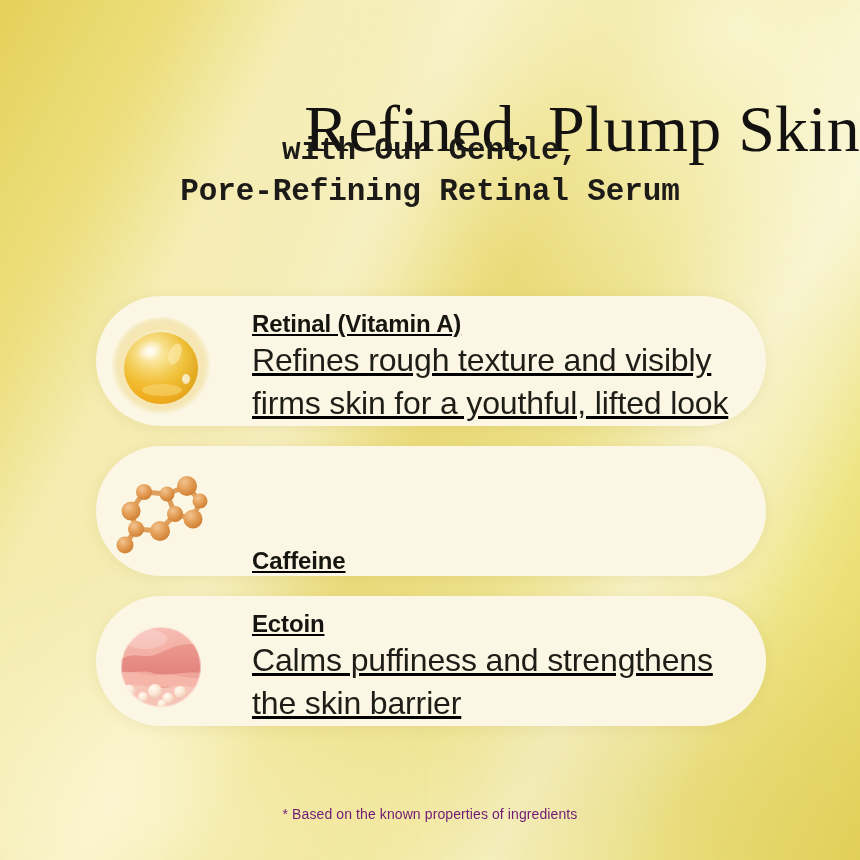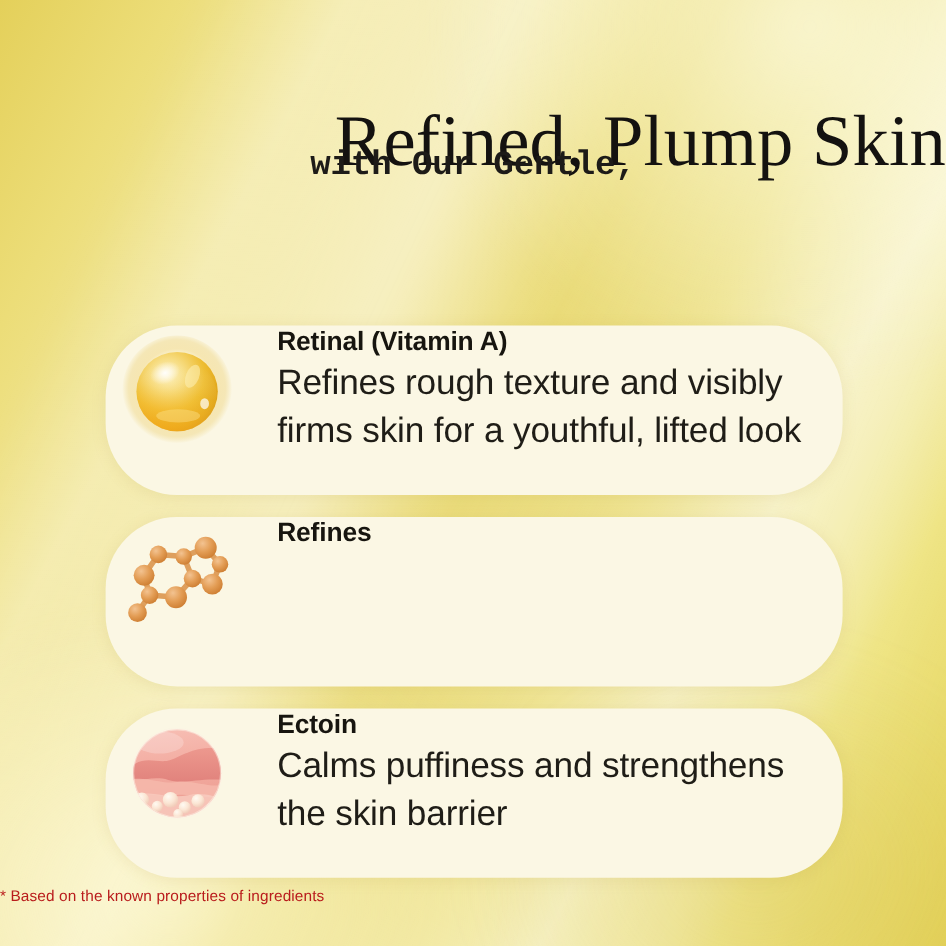--- a/index.html
+++ b/index.html
@@ -141,26 +141,27 @@
   
   .cards {
     position: absolute;
     left: 96px;
     top: 296px;
     width: 670px;
   }
   .card {
     position: relative;
     display: flex;
-    align-items: flex-start;
-    height: 154px;
+    align-items: flex-end;
+    height: 130px;
     margin-bottom: 20px;
     background: #fbf7e4;
     border-radius: 65px;
     box-shadow: 0 2px 14px rgba(168,142,50,0.13);
+    text-decoration: underline;
   }
   .card:last-child { margin-bottom: 16px; }
 
   .card-icon {
     flex: 0 0 auto;
     width: 118px;
     height: 118px;
     margin-left: 6px;
     display: flex;
     align-items: center;
@@ -187,23 +188,24 @@
     line-height: 1.36;
     letter-spacing: -0.15px;
   }
 
   
   .footnote {
     position: absolute;
     left: 0;
     top: 806px;
     width: 860px;
+    text-align: center;
     font-size: 14px;
     font-weight: 500;
-    color: #b91c1c;
+    color: #701a75;
     letter-spacing: 0.1px;
   }
 </style>
 </head>
 <body>
 
 <div id="poster">
 
   <div class="bg-base"></div>
   <div class="bg-streak-a"></div>
@@ -211,20 +213,21 @@
   <div class="bg-glow-tr"></div>
   <div class="bg-glow-bl"></div>
   <div class="bg-shade-br"></div>
 
   <div class="content">
 
     <h1 class="headline">Refined, Plump Skin</h1>
 
     <div class="subhead">
       <span class="subhead-line">with Our Gentle,</span>
+      <span class="subhead-line">Pore-Refining Retinal Serum</span>
     </div>
 
     <div class="cards">
 
       <div class="card">
         <div class="card-icon">
           <svg width="112" height="112" viewBox="0 0 112 112" aria-hidden="true">
             <defs>
               <radialGradient id="halo1" cx="50%" cy="48%" r="50%">
                 <stop offset="52%" stop-color="#f6e9a8" stop-opacity="0"></stop>
@@ -298,21 +301,21 @@
               <circle cx="55" cy="70" r="10"></circle>
               <circle cx="31" cy="68" r="8"></circle>
               <circle cx="82" cy="25" r="10"></circle>
               <circle cx="95" cy="40" r="7.5"></circle>
               <circle cx="88" cy="58" r="9.5"></circle>
               <circle cx="20" cy="84" r="8.5"></circle>
             </g>
           </svg>
         </div>
         <div class="card-text">
-          <div class="card-title">Refines</div>
+          <div class="card-title">Caffeine</div>
         </div>
       </div>
 
       <div class="card">
         <div class="card-icon">
           <svg width="112" height="112" viewBox="0 0 112 112" aria-hidden="true">
             <defs>
               <clipPath id="clip3">
                 <circle cx="56" cy="56" r="40"></circle>
               </clipPath>

